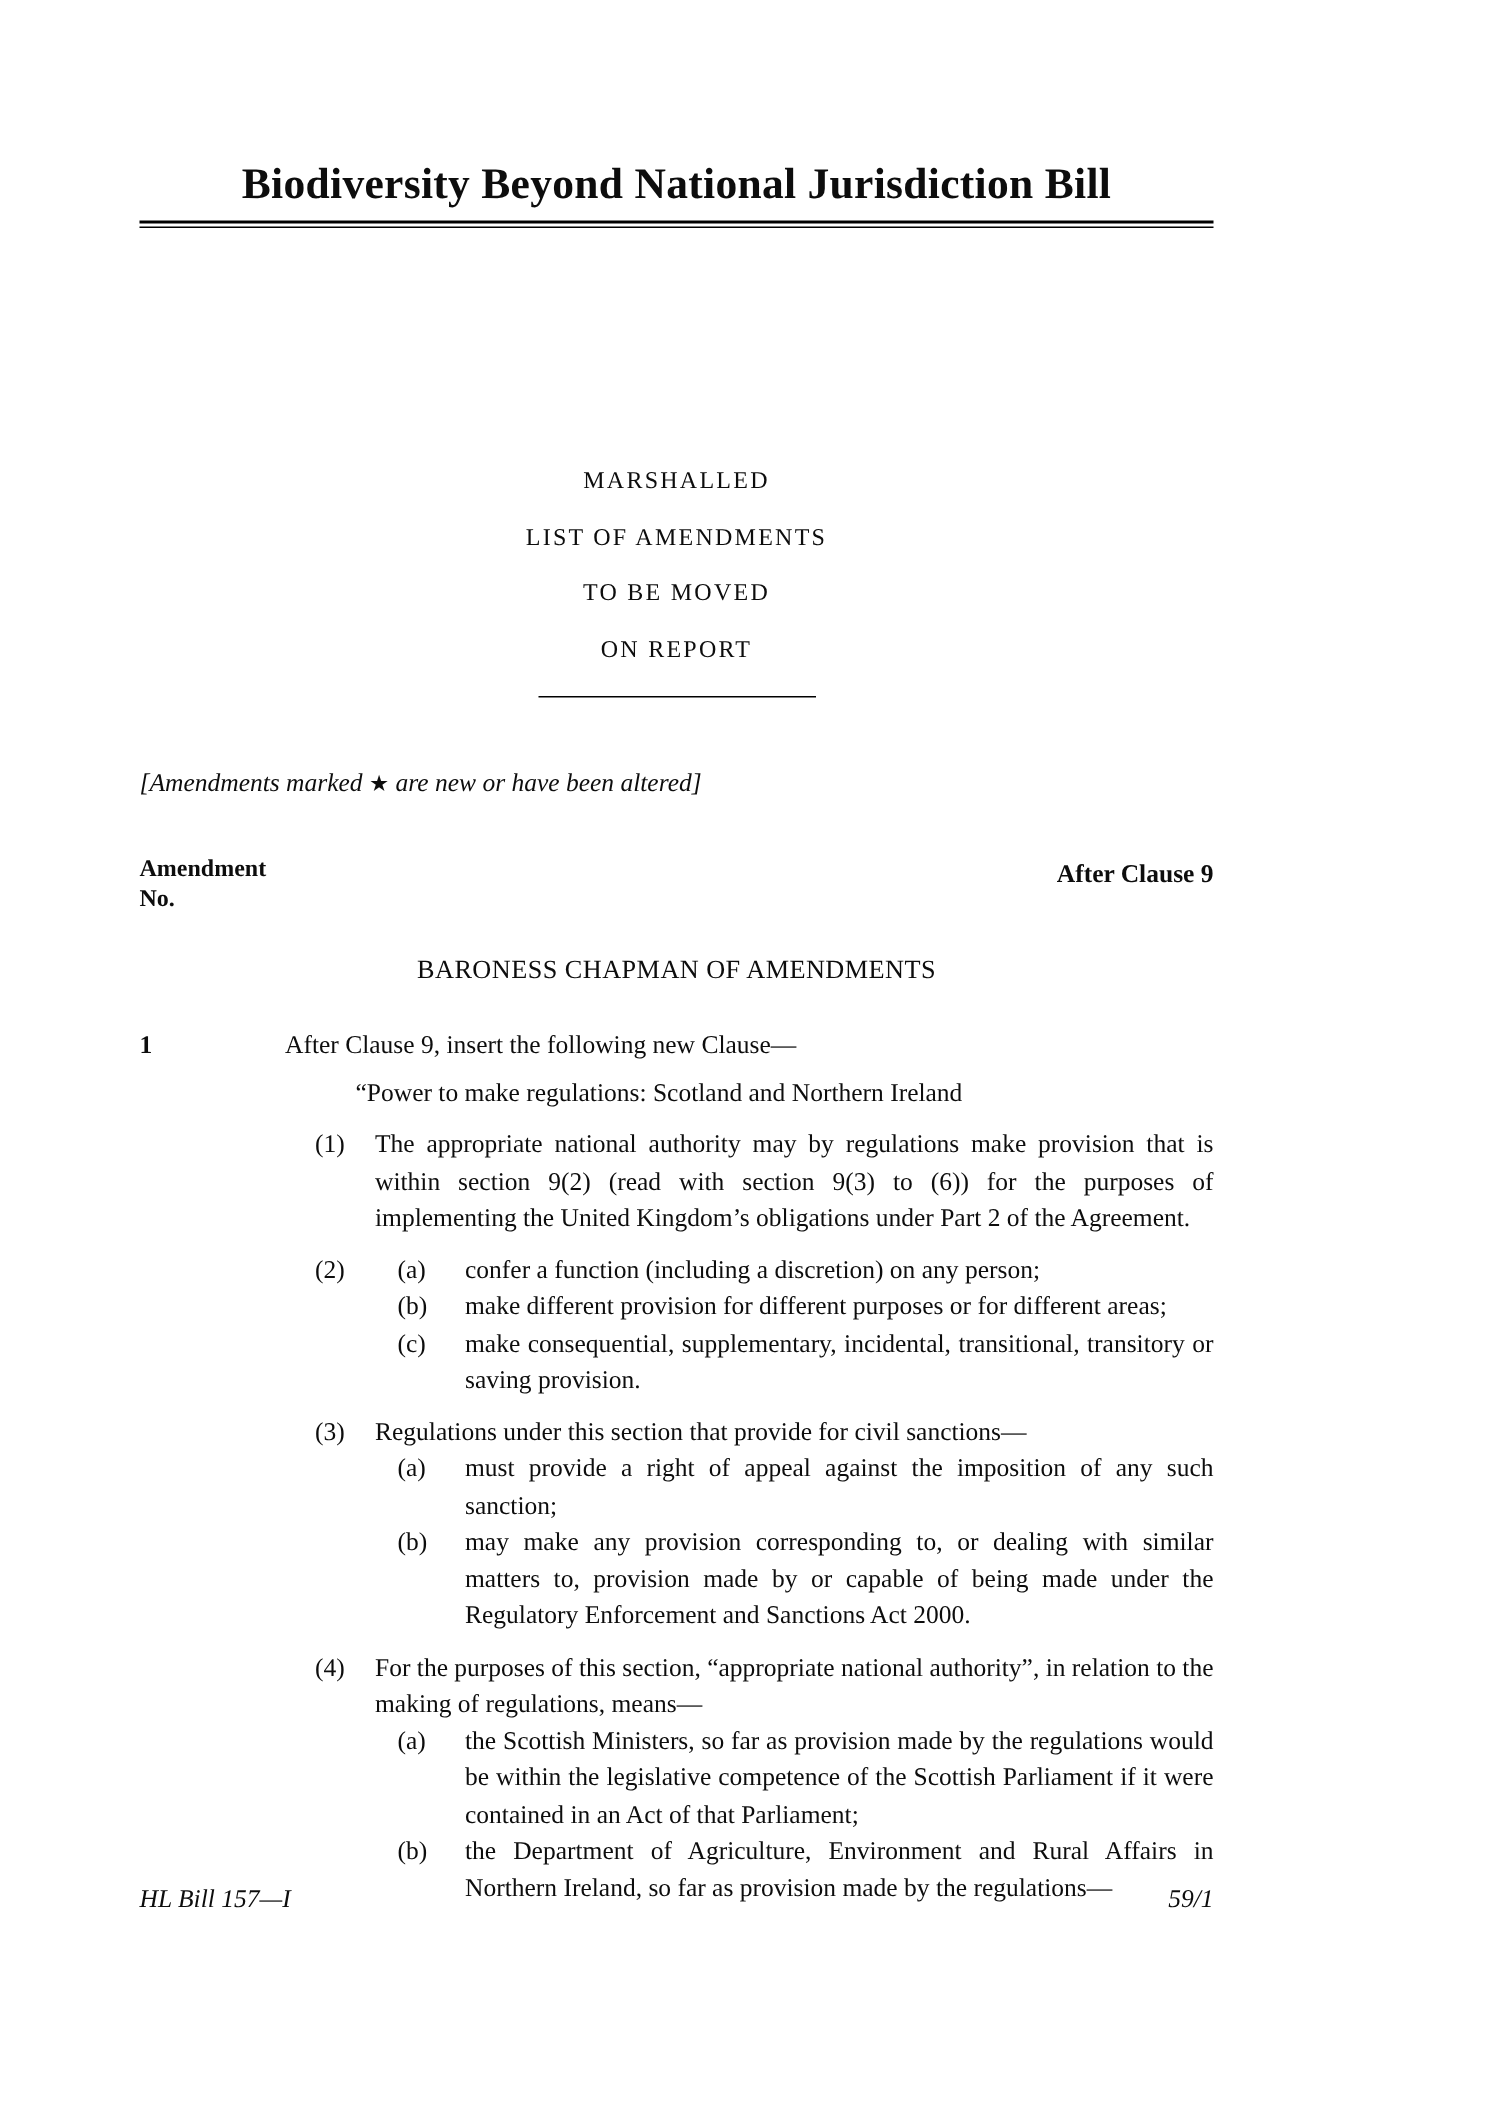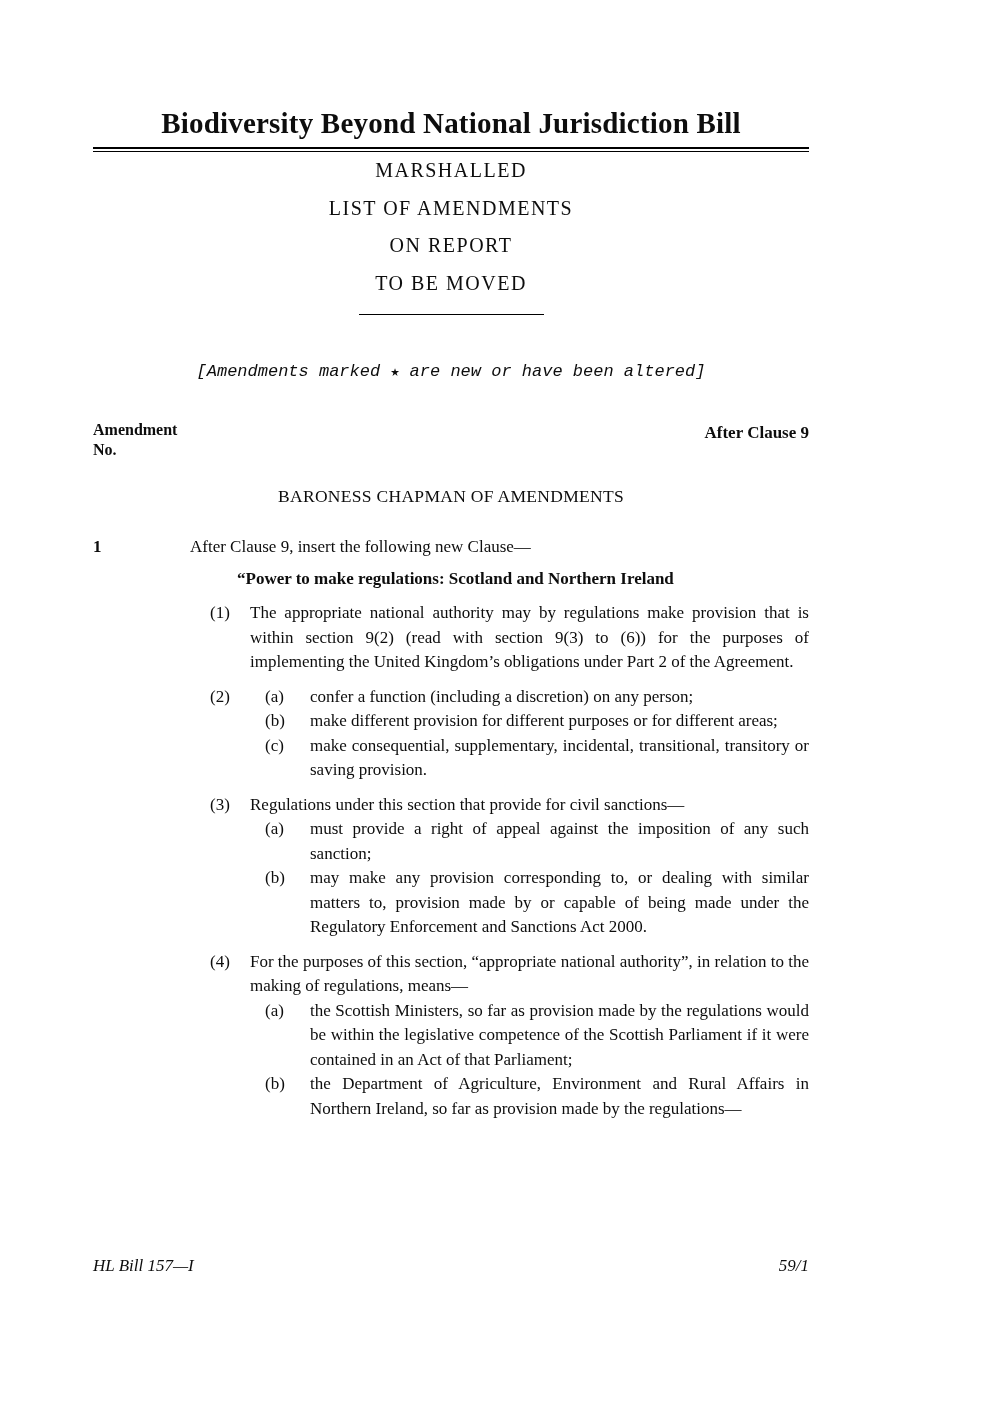--- a/index.html
+++ b/index.html
@@ -29,38 +29,38 @@
     line-height: 34px;
     letter-spacing: 0.2px;
   }
   .double-rule {
     margin-top: 7px;
     height: 2px;
     border-top: 2.5px solid #000;
     border-bottom: 1.3px solid #000;
   }
   .center-head {
+    margin-top: 150px;
     text-align: center;
-    font-size: 20px;
+    font-size: 16px;
     letter-spacing: 1.5px;
     line-height: 37.5px;
   }
   .short-rule {
     width: 185px;
     margin: 12px auto 0 auto;
     border: none;
     border-top: 1.5px solid #000;
   }
   .notice {
     margin: 46px 0 0 0;
-    text-align: center;
+    text-align: left;
     font-style: italic;
     font-size: 17px;
     line-height: 22px;
-    font-family: Liberation Mono, monospace;
   }
   .notice .star {
     font-style: normal;
     font-size: 15px;
   }
   .amend-header {
     position: relative;
     margin-top: 36px;
     height: 42px;
   }
@@ -99,21 +99,21 @@
     left: 0;
     top: 0;
     font-weight: bold;
   }
   .amend-intro {
     display: block;
     margin-left: 97px;
   }
   .clause-title {
     margin: 7px 0 0 144px;
-    font-weight: bold;
+    font-weight: normal;
   }
   .subsection {
     display: flex;
     margin-top: 10px;
     margin-left: 117px;
   }
   .subsection:first-of-type {
     margin-top: 12px;
   }
   .ss-label {
@@ -153,22 +153,22 @@
 <body>
 
 <div class="page">
 
   <h1 class="bill-title">Biodiversity Beyond National Jurisdiction Bill</h1>
   <div class="double-rule"></div>
 
   <div class="center-head">
     <div>MARSHALLED</div>
     <div>LIST OF AMENDMENTS</div>
+    <div>TO BE MOVED</div>
     <div>ON REPORT</div>
-    <div>TO BE MOVED</div>
   </div>
 
   <hr class="short-rule">
 
   <p class="notice"><span>[Amendments marked </span><span class="star">★</span><span> are new or have been altered]</span></p>
 
   <div class="amend-header">
     <div class="amend-no-label">
       <div>Amendment</div>
       <div>No.</div>

